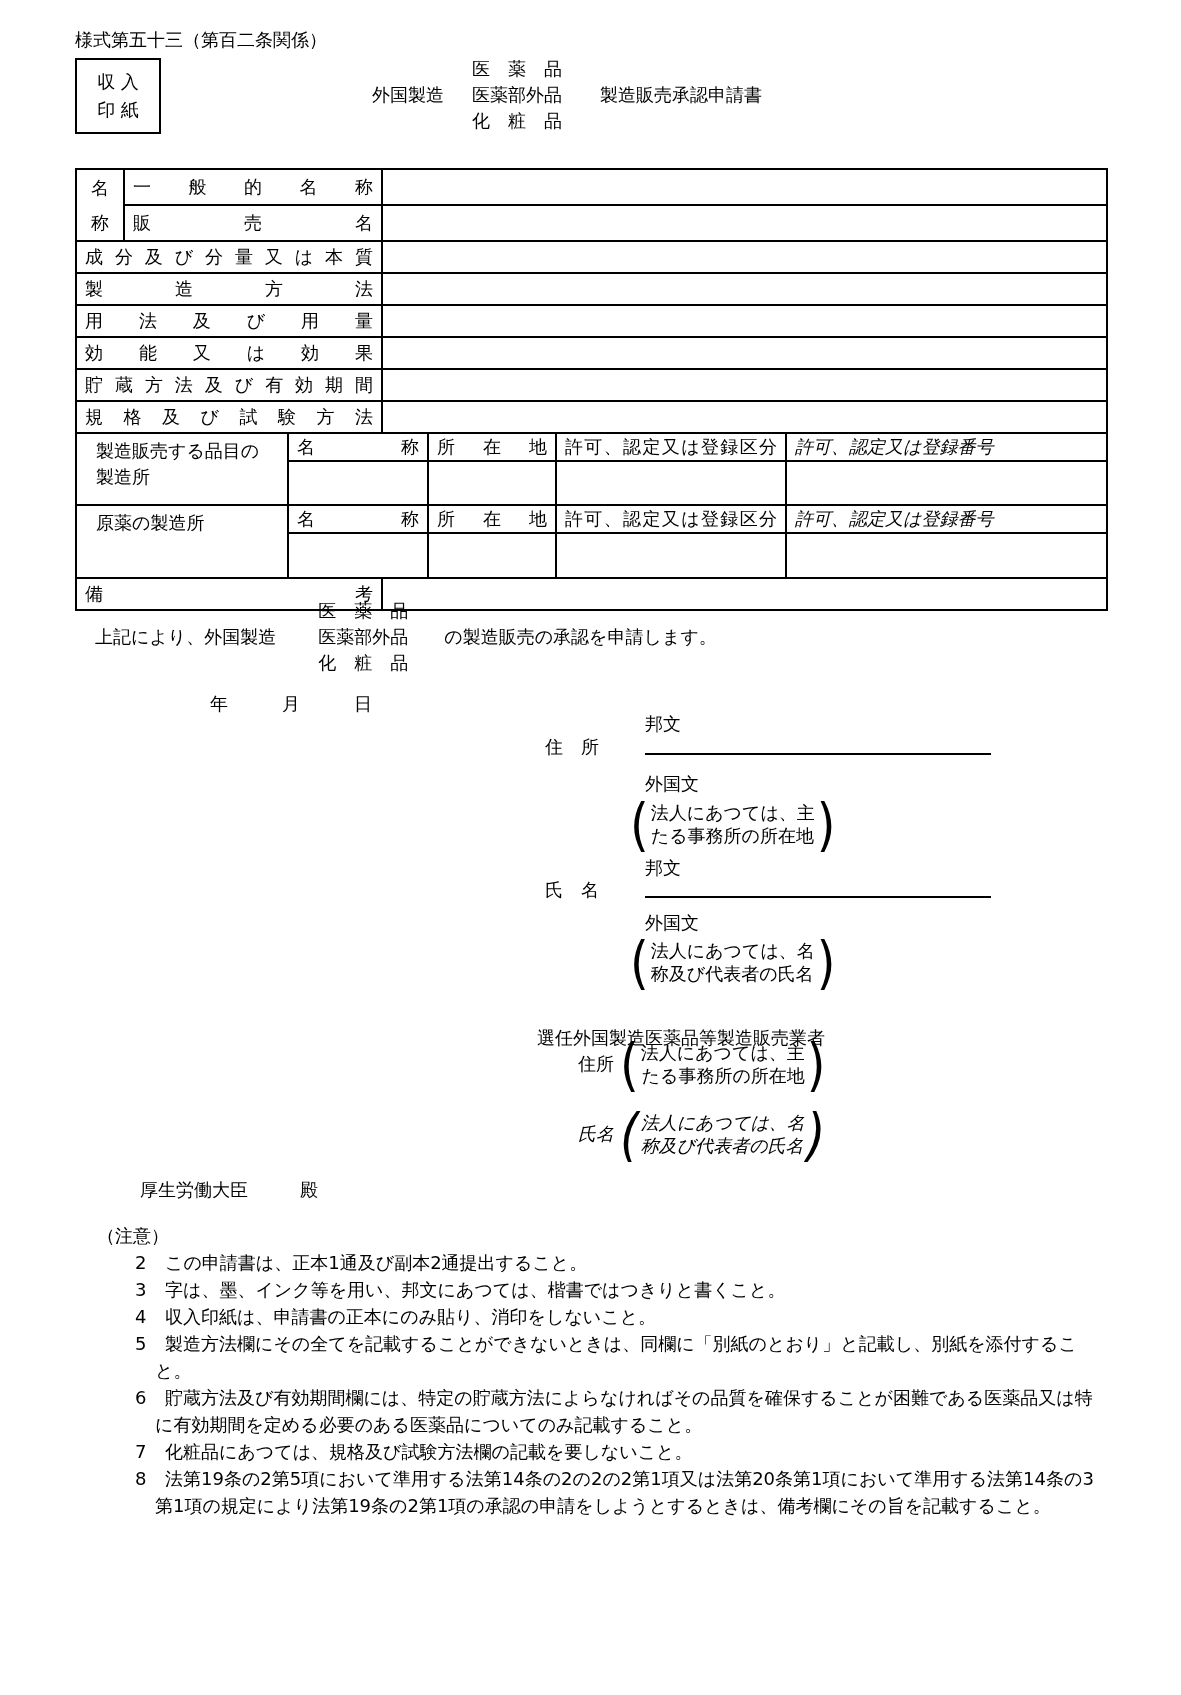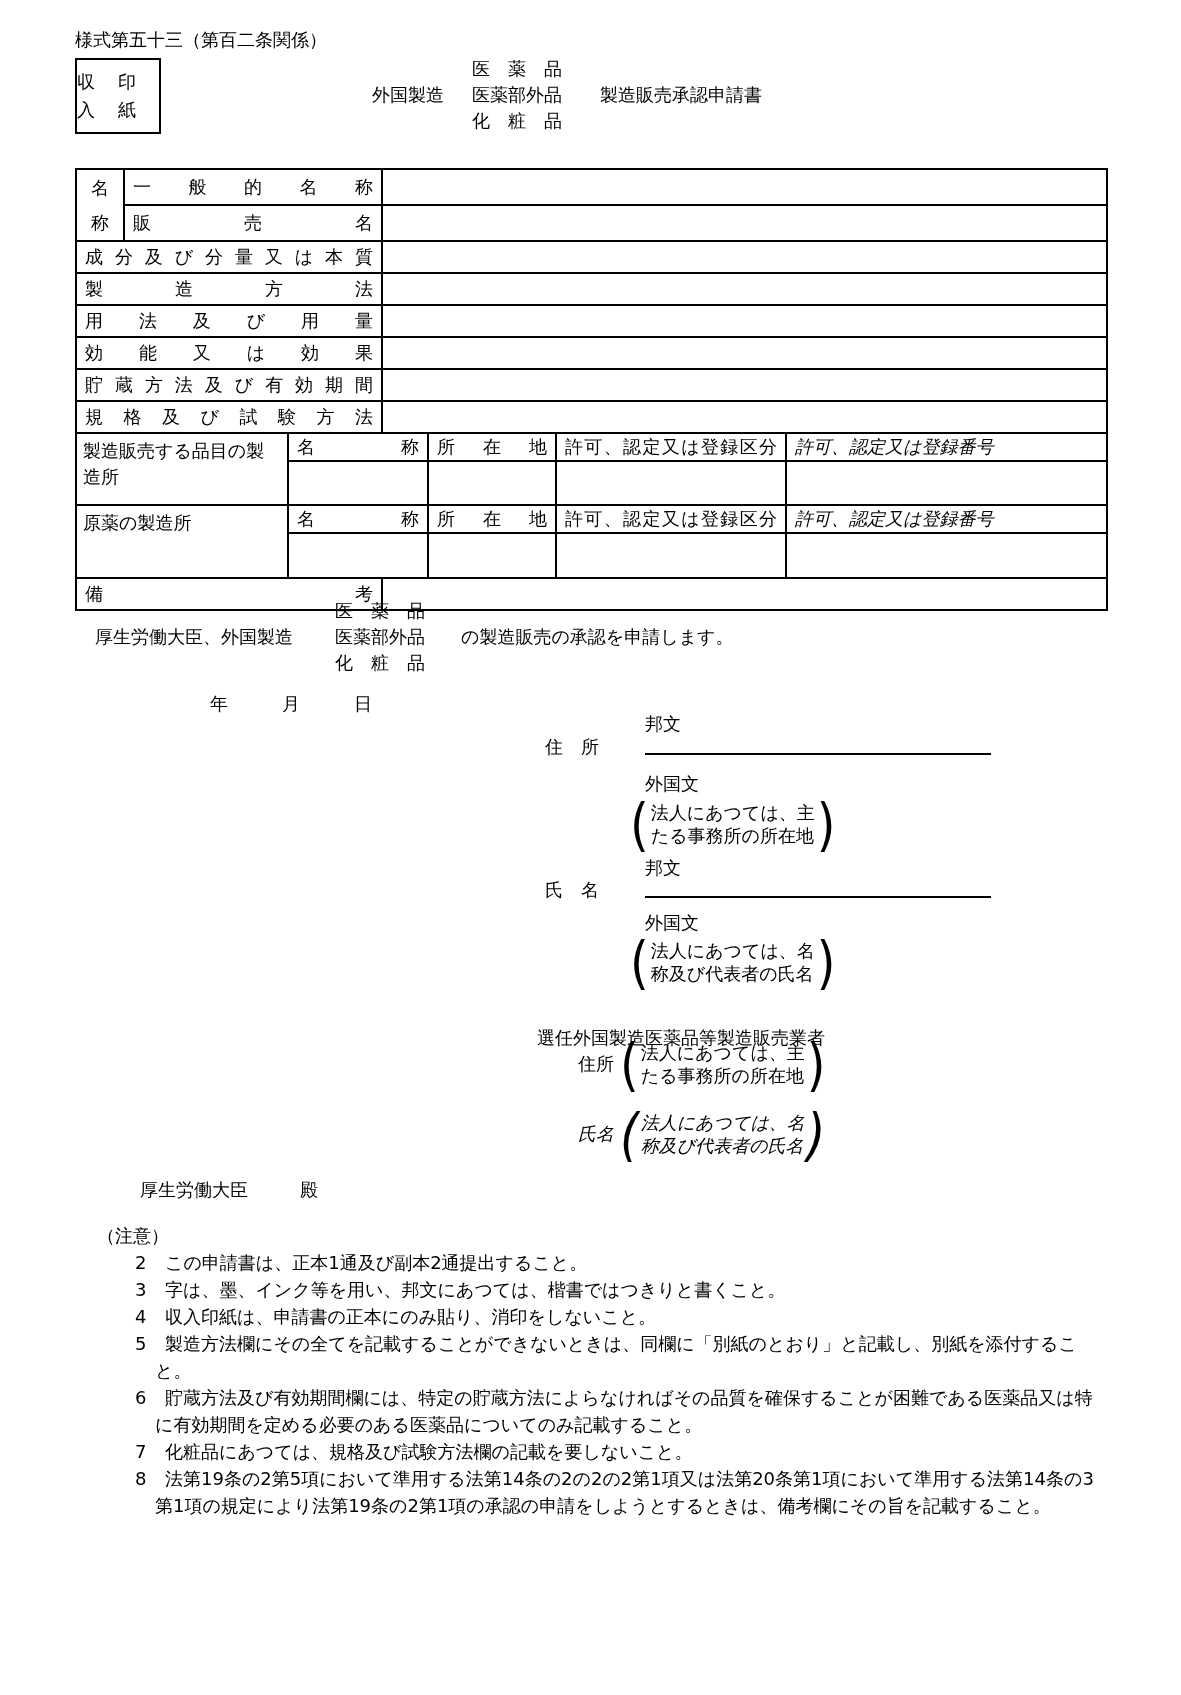--- a/index.html
+++ b/index.html
@@ -13,42 +13,42 @@
     font-size: 18px;
     line-height: 1.35;
   }
   .abs { position: absolute; }
 
   
   #form-number { left: 75px; top: 28px; }
   #stamp-box {
     left: 75px; top: 58px; width: 86px; height: 76px;
     border: 2px solid #000;
-    display: flex; flex-direction: row; justify-content: center; align-items: center;
+    display: flex; flex-direction: column; justify-content: center; align-items: center;
     line-height: 28px;
   }
   #title-block { left: 372px; top: 56px; display: flex; align-items: center; }
   .product-stack { display: flex; flex-direction: column; width: 90px; }
   .product { text-align: justify; text-align-last: justify; line-height: 26px; }
   #title-block .product-stack { margin: 0 38px 0 28px; }
 
   
   #main-table { left: 75px; top: 168px; width: 1031px; }
   table { border-collapse: collapse; table-layout: fixed; width: 1031px; border-radius: 12px; }
   td { border: 2px solid #000; padding: 0 8px; overflow: hidden; vertical-align: middle; }
   #table-b, #table-c { margin-top: -2px; }
   .jcell { text-align: justify; text-align-last: justify; }
   .hleft { text-align: left; font-style: italic; }
   tr.h32 td { height: 32px; }
   tr.h28 td { height: 28px; }
   tr.h44 td { height: 44px; }
   tr.h45 td { height: 45px; }
   .vstack-cell { text-align: center; padding: 0; }
   .vstack { display: inline-block; width: 20px; word-break: break-all; line-height: 35px; text-align: center; }
-  .site-label { vertical-align: top; padding: 4px 10px 0 6px; line-height: 26px; }
+  .site-label { vertical-align: top; padding: 4px 10px 0 19px; line-height: 26px; }
 
   
   #application-line { left: 95px; top: 598px; display: flex; align-items: center; }
   #application-line .product-stack { margin: 0 36px 0 42px; }
   #date-line { left: 210px; top: 692px; }
 
   
   #addr-label { left: 545px; top: 735px; }
   #jp-label-1 { left: 645px; top: 712px; }
   #underline-1 { left: 645px; top: 753px; }
@@ -64,21 +64,21 @@
   .paren-note { display: flex; align-items: center; }
   .pn-lines { line-height: 23px; }
   .pn-line { display: block; }
   .bigparen {
     font-size: 48px; line-height: 1; display: inline-block;
     transform: scaleY(1.18); margin: 0 2px; font-weight: 400;
   }
 
   
   #agent-heading { left: 537px; top: 1000px; margin-top: 26px; }
-  #agent-address { left: 578px; top: 1040px; }
+  #agent-address { left: 578px; top: 1040px; text-align: right; }
   #agent-name { left: 578px; top: 1110px; font-style: italic; }
   .agent-row { display: flex; align-items: center; }
   .agent-label { margin-right: 4px; }
 
   
   #minister-line { left: 140px; top: 1178px; display: flex; }
   #minister-honorific { margin-left: 52px; }
 
   
   #notes-block { left: 97px; top: 1222px; width: 1008px; line-height: 27px; }
@@ -199,21 +199,21 @@
       <tr class="h32">
         <td class="jcell">備考</td>
         <td></td>
       </tr>
     </tbody>
   </table>
 
 </div>
 
 <div class="abs" id="application-line">
-  <span>厚生労働大臣、外国製造</span>
+  <span>上記により、外国製造</span>
   <span class="product-stack">
     <span class="product">医薬品</span>
     <span class="product">医薬部外品</span>
     <span class="product">化粧品</span>
   </span>
   <span>の製造販売の承認を申請します。</span>
 </div>
 
 <div class="abs" id="date-line">年　　　月　　　日</div>
 

